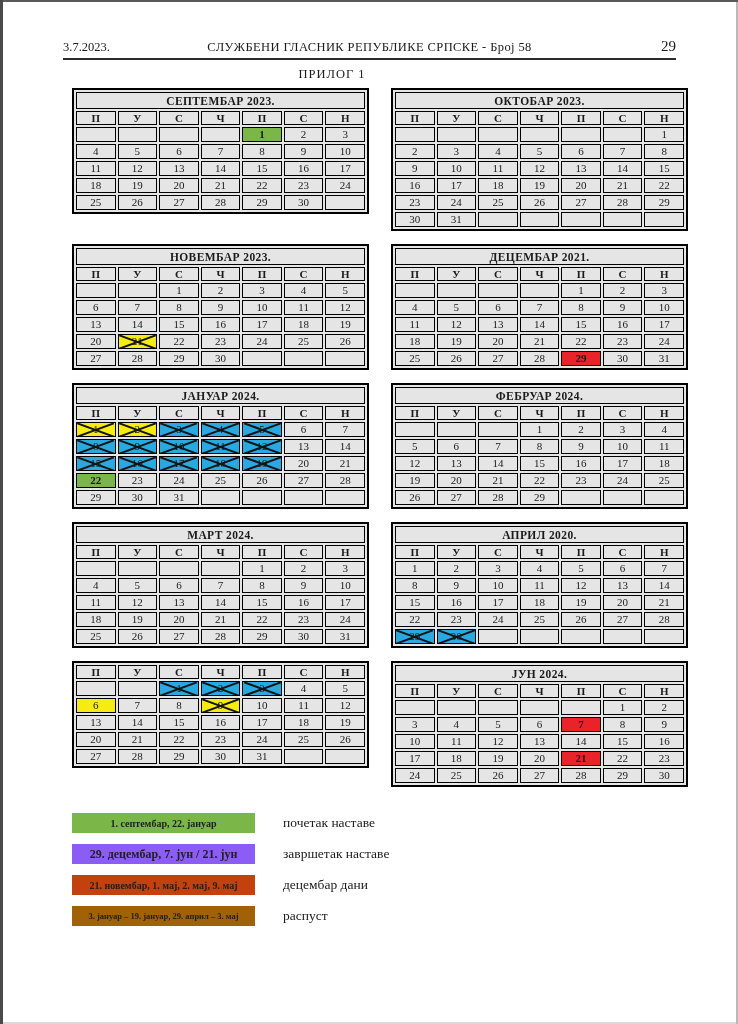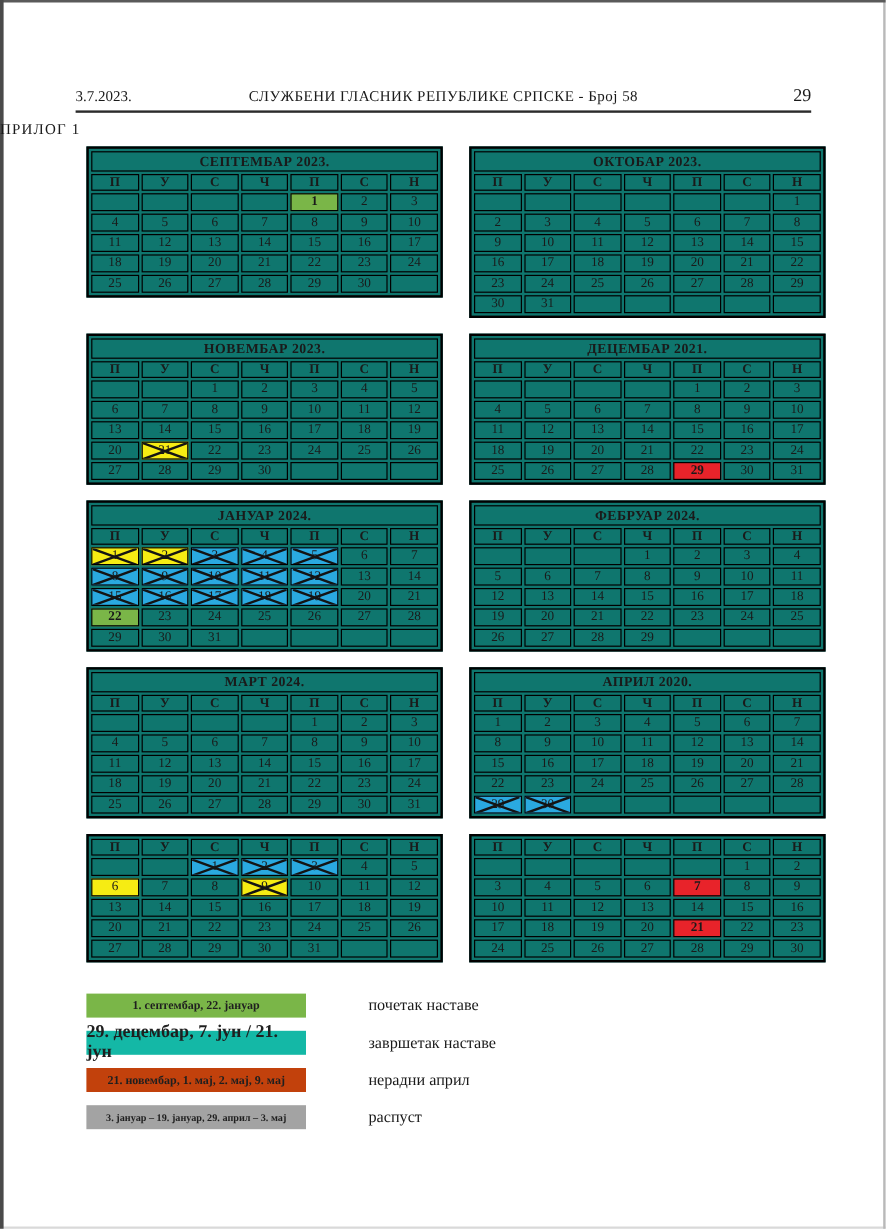--- a/index.html
+++ b/index.html
@@ -1,42 +1,42 @@
 <!DOCTYPE html>
 <html style="--green: #7AB648; --red: #E8232A; --yellow: #F6EC13; --blue: #2AA9E0;"><head>
 <meta charset="utf-8">
 <style>
   html,body { margin:0; padding:0; background:#ffffff; }
   body {
     width:738px; height:1024px; position:relative; overflow:hidden;
     font-family:"Liberation Serif","DejaVu Serif",serif; color:#1a1a1a;
     box-shadow: inset 3px 0 0 #4a4a4a, inset 0 2px 0 #5a5a5a, inset -2px 0 0 #b9b9b9, inset 0 -2px 0 #d9d9d9;
   }
-  .page { padding-top:72px; }
+  .page { padding-top:38px; }
 
   
   .pagehead {
     margin:0 62px 0 63px; display:flex; align-items:baseline;
     border-bottom:2px solid #2b2b2b; padding-bottom:3px;
   }
   .ph-date  { font-size:12.5px; width:130px; }
   .ph-title { flex:1; text-align:center; font-size:12.5px; letter-spacing:0.4px; }
   .ph-num   { width:130px; text-align:right; font-size:15px; }
-  .annex { margin:7px 90px 6px 0; text-align:left; font-size:12.5px; letter-spacing:1px; }
+  .annex { margin:7px 90px 6px 16px; text-align:center; font-size:12.5px; letter-spacing:1px; }
 
   
   .cal-grid {
     margin-left:72px; display:grid;
     grid-template-columns:297px 297px; column-gap:22px; row-gap:13px;
     align-items:start;
   }
   table.cal {
     width:297px; table-layout:fixed;
     border-collapse:separate; border-spacing:2px;
-    border:2px solid #000; background:#0f766e;
+    border:2px solid #000; background:#e5e5e5;
   }
   table.cal td {
     border:1.5px solid #000; text-align:center; padding:0;
     overflow:hidden; white-space:nowrap;
   }
   td.title { height:15px; font-weight:bold; font-size:11.5px; letter-spacing:0.4px; }
   td.dh    { height:12px; font-weight:bold; font-size:11px; }
   td.day   { height:13px; font-size:11px; line-height:13px; position:relative; }
   .bg-green  { background:var(--green);  font-weight:bold; }
   .bg-red    { background:var(--red);    font-weight:bold; }
@@ -45,21 +45,21 @@
   
   .x::before,.x::after {
     content:""; position:absolute; left:-2%; top:calc(50% - 1px);
     width:104%; height:2.2px; background:#141414; pointer-events:none;
   }
   .x::before { transform:rotate(20deg); }
   .x::after  { transform:rotate(-20deg); }
 
   
   .legend { margin:26px 0 0 72px; }
-  .leg-row { display:flex; align-items:center; margin-bottom:11px;gap:24px; }
+  .leg-row { display:flex; align-items:center; margin-bottom:11px; }
   .leg-box {
     width:183px; height:20px; display:flex; align-items:center; justify-content:center;
     font-weight:bold; color:#1f1f1f;
   }
   .leg-label { margin-left:28px; font-size:13.5px;text-align:right; }
 </style>
 </head>
 <body>
 
 <div class="page">
@@ -624,20 +624,23 @@
             <td class="day">30</td>
             <td class="day">31</td>
             <td class="day"></td>
             <td class="day"></td>
           </tr>
         </tbody>
       </table>
       <table class="cal">
         <tbody>
           <tr>
+            <td colspan="7" class="title">ЈУН 2024.</td>
+          </tr>
+          <tr>
             <td class="dh">П</td>
             <td class="dh">У</td>
             <td class="dh">С</td>
             <td class="dh">Ч</td>
             <td class="dh">П</td>
             <td class="dh">С</td>
             <td class="dh">Н</td>
           </tr>
           <tr>
             <td class="day"></td>
@@ -687,26 +690,26 @@
         </tbody>
       </table>
     </div>
 
   <div class="legend" id="legend">
       <div class="leg-row">
         <div class="leg-box" style="background: rgb(122, 182, 72); font-size: 10px;">1. септембар, 22. јануар</div>
         <div class="leg-label">почетак наставе</div>
       </div>
       <div class="leg-row">
-        <div class="leg-box" style="background: #14b8a6; font-size: 15px;">29. децембар, 7. јун / 21. јун</div>
+        <div class="leg-box" style="background: #8b5cf6; font-size: 12px;">29. децембар, 7. јун / 21. јун</div>
         <div class="leg-label">завршетак наставе</div>
       </div>
       <div class="leg-row">
         <div class="leg-box" style="background: #c2410c; font-size: 10px;">21. новембар, 1. мај, 2. мај, 9. мај</div>
-        <div class="leg-label">нерадни април</div>
+        <div class="leg-label">децембар дани</div>
       </div>
       <div class="leg-row">
-        <div class="leg-box" style="background: #a3a3a3; font-size: 8.5px;">3. јануар – 19. јануар, 29. април – 3. мај</div>
+        <div class="leg-box" style="background: #a16207; font-size: 8.5px;">3. јануар – 19. јануар, 29. април – 3. мај</div>
         <div class="leg-label">распуст</div>
       </div>
     </div>
 
 </div>
 
 </body></html>

